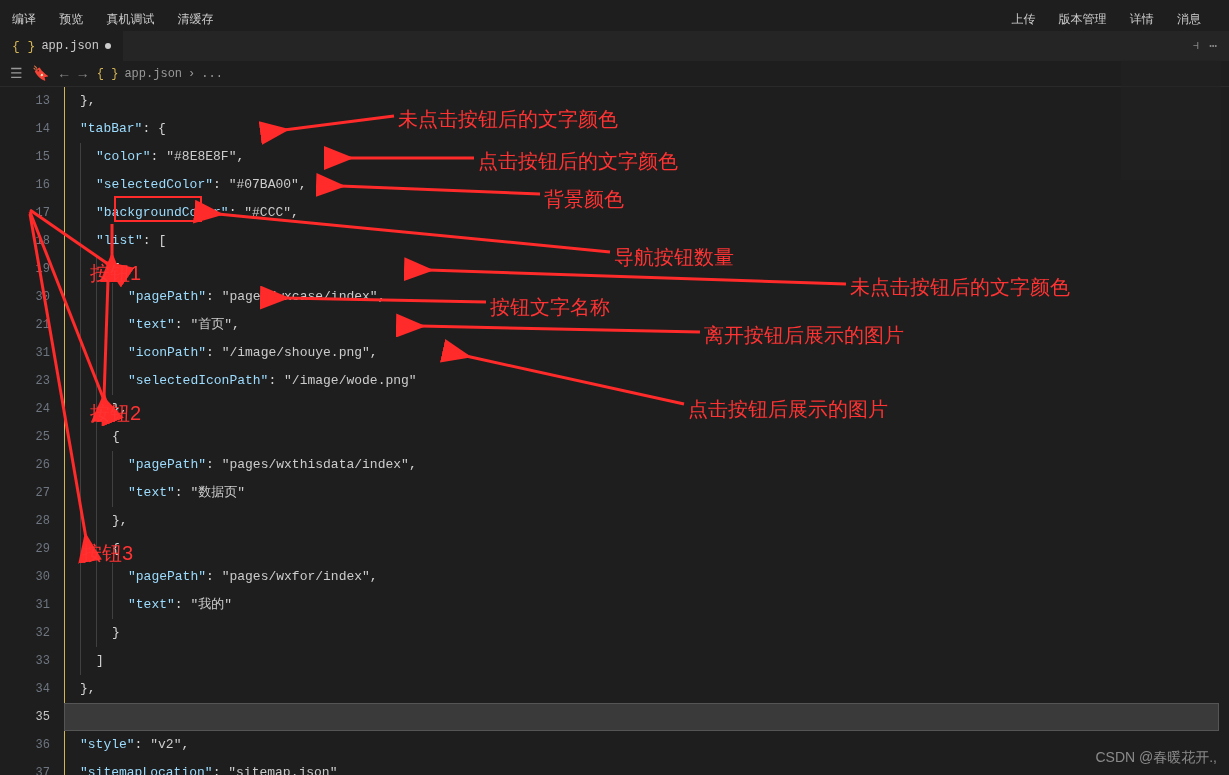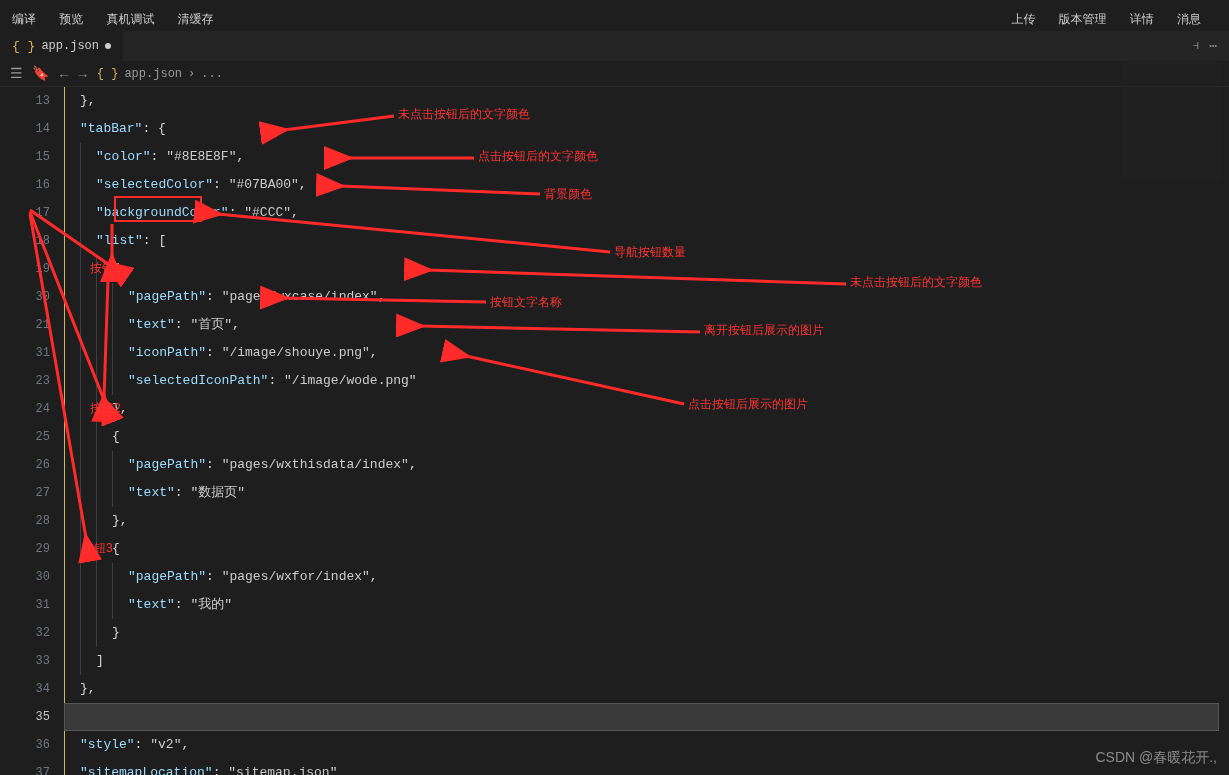--- a/index.html
+++ b/index.html
@@ -113,21 +113,21 @@
   .box-highlight {
     position: absolute;
     border: 2px solid #ff2a2a;
     pointer-events: none;
     z-index: 20;
   }
   .annot {
     position: absolute;
     color: #ff3333;
     font-family: "Microsoft YaHei", sans-serif;
-    font-size: 12px;
+    font-size: 20px;
     pointer-events: none;
     z-index: 22;
     white-space: nowrap;
   }
   .watermark {
     position: absolute;
     bottom: 8px; right: 12px;
     color: #d0d0d0;
     font-family: sans-serif;
     font-size: 14px;

